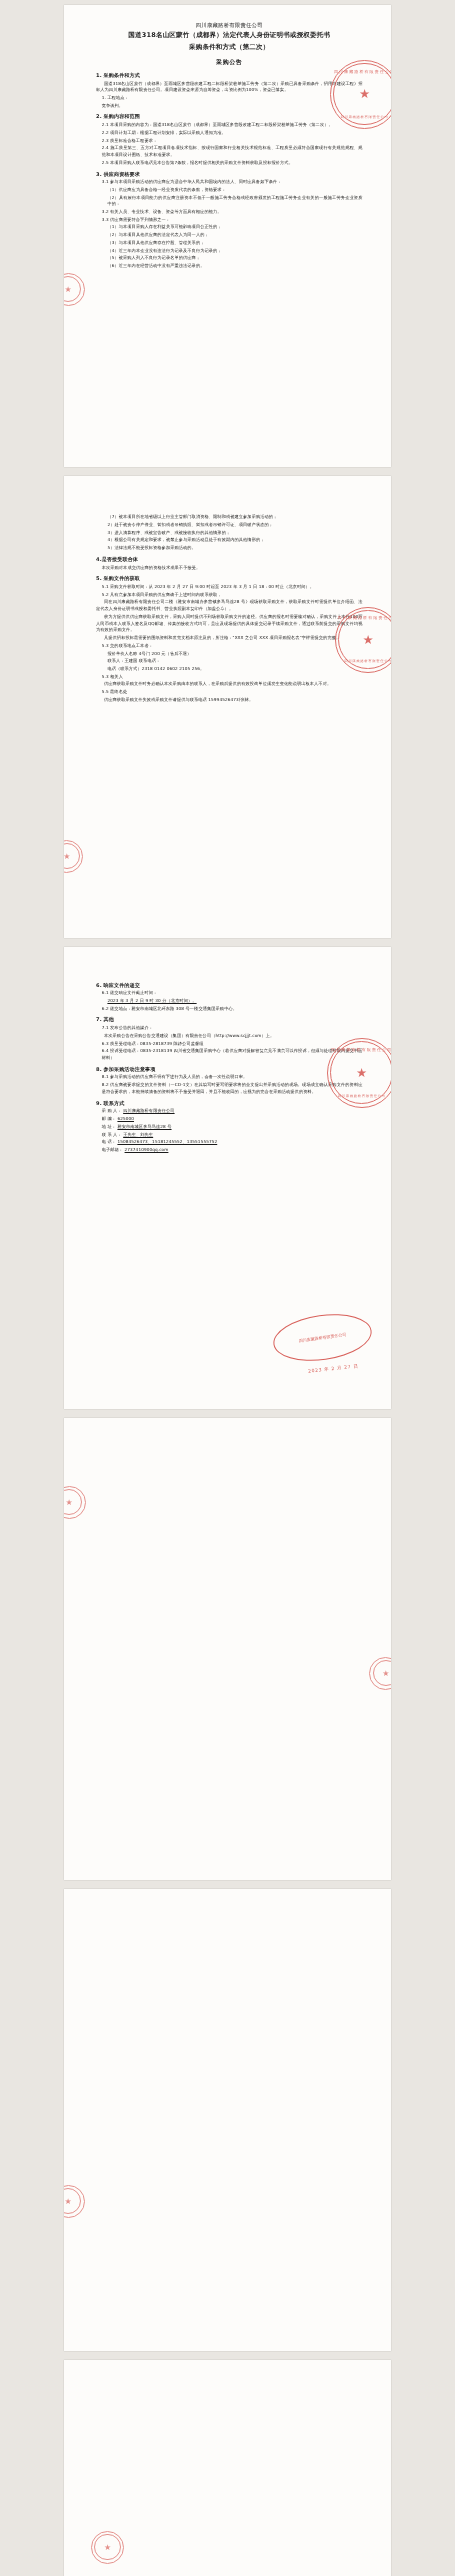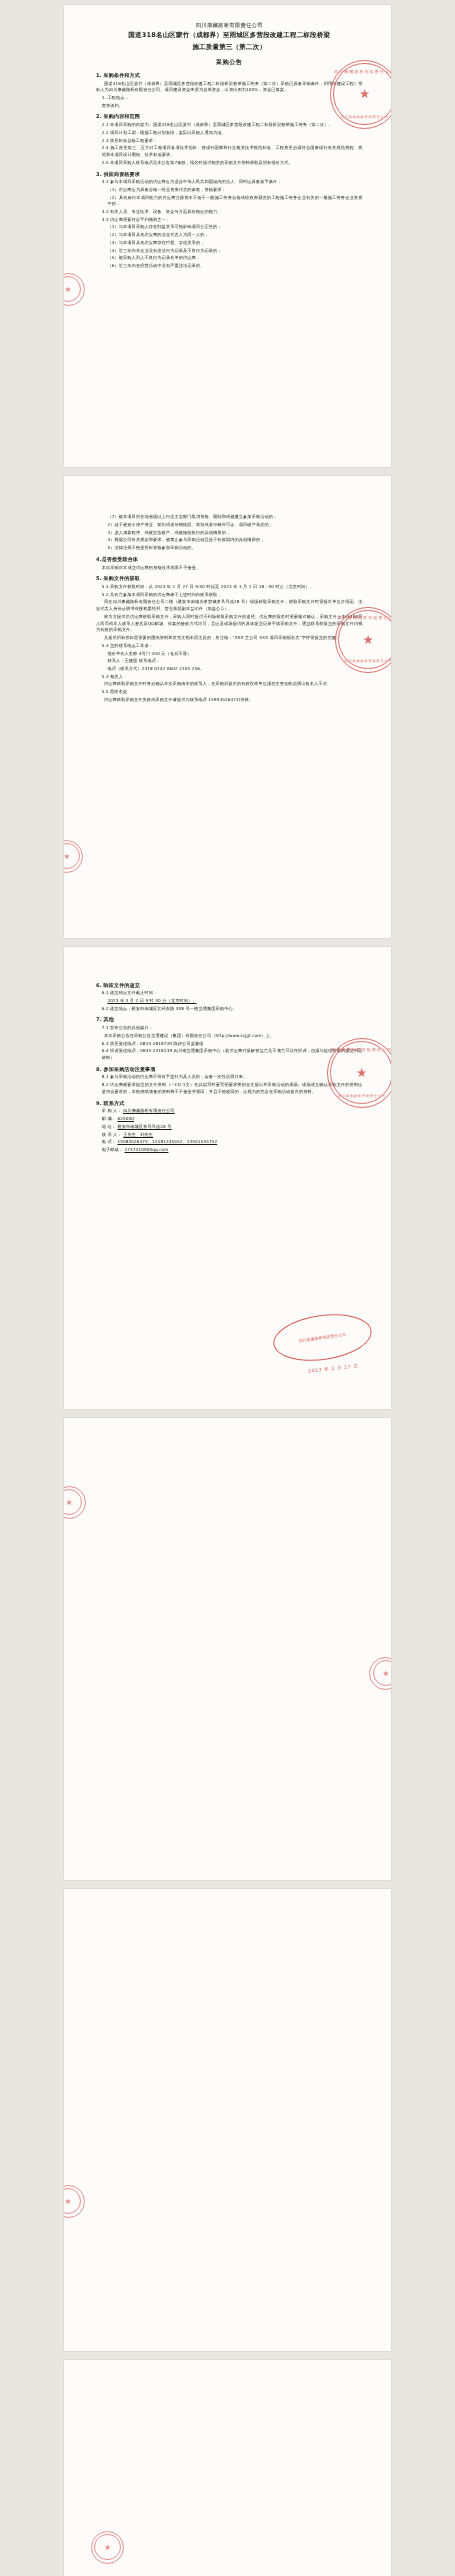--- a/index.html
+++ b/index.html
@@ -147,22 +147,22 @@
 </style>
 </head>
 <body>
 
 <div class="page-stack">
 
   <div class="sheet p1">
     <div class="inner">
       <div class="company">四川康藏路桥有限责任公司</div>
       <div class="doc-title">
-        <div>国道318名山区蒙竹（成都界）至雨城区多营段改建工程二标段桥梁</div>
-        <div>施工质量第三（第二次）</div>
+        <div>国道318名山区蒙竹（成都界）法定代表人身份证明书或授权委托书</div>
+        <div>采购条件和方式（第二次）</div>
       </div>
       <div class="notice-title">采购公告</div>
 
       <div class="sec-h">1. 采购条件和方式</div>
       <div class="para ind">国道318名山区蒙竹（成都界）至雨城区多营段改建工程二标段桥梁桩基施工劳务（第二次）采购已具备采购条件，招用均建设工程》招标人为四川康藏路桥有限责任公司。项目建设资金来源为自筹资金，出资比例为100%，资金已落实。</div>
       <div class="para sub">1. 工程地点：</div>
       <div class="para sub">竞争谈判。</div>
 
       <div class="sec-h">2. 采购内容和范围</div>
       <div class="para sub">2.1 本项目采购的内容为：国道318名山区蒙竹（成都界）至雨城区多营段改建工程二标段桥梁桩基施工劳务（第二次）。</div>

